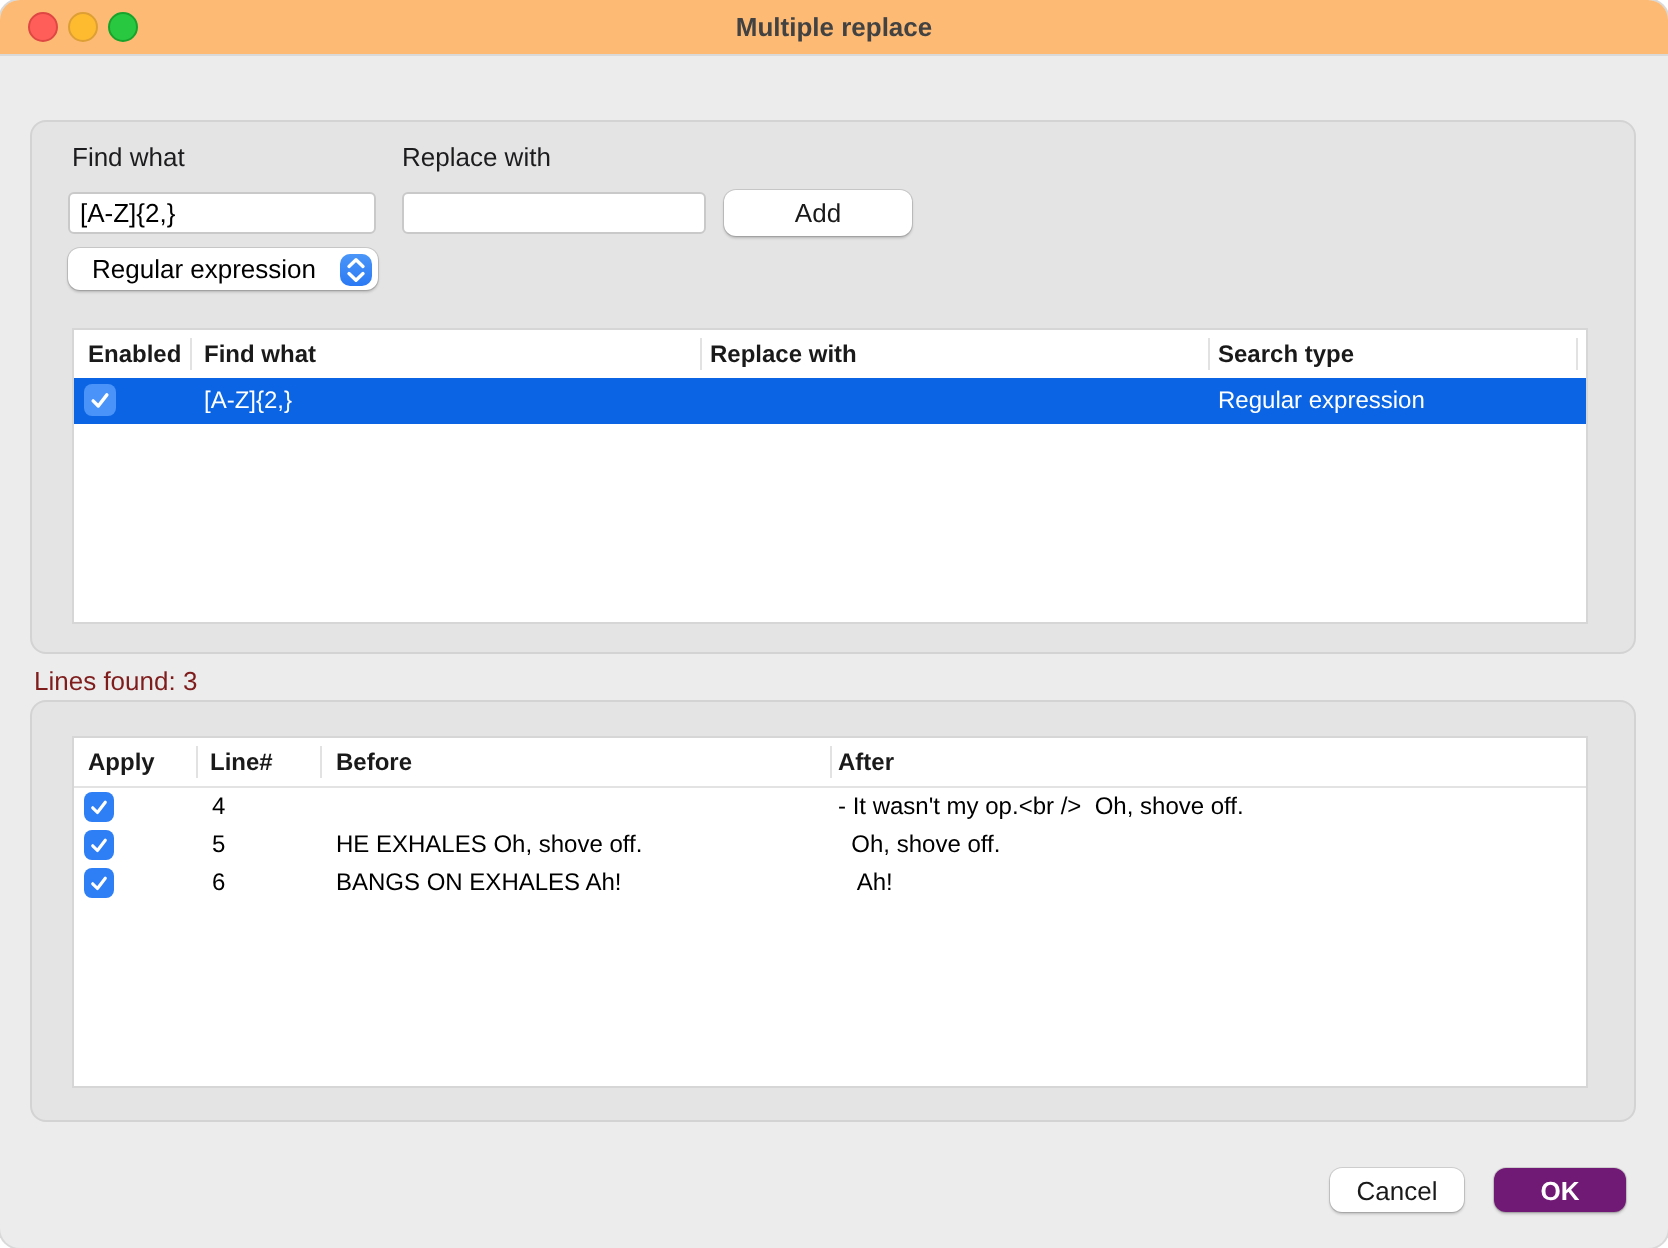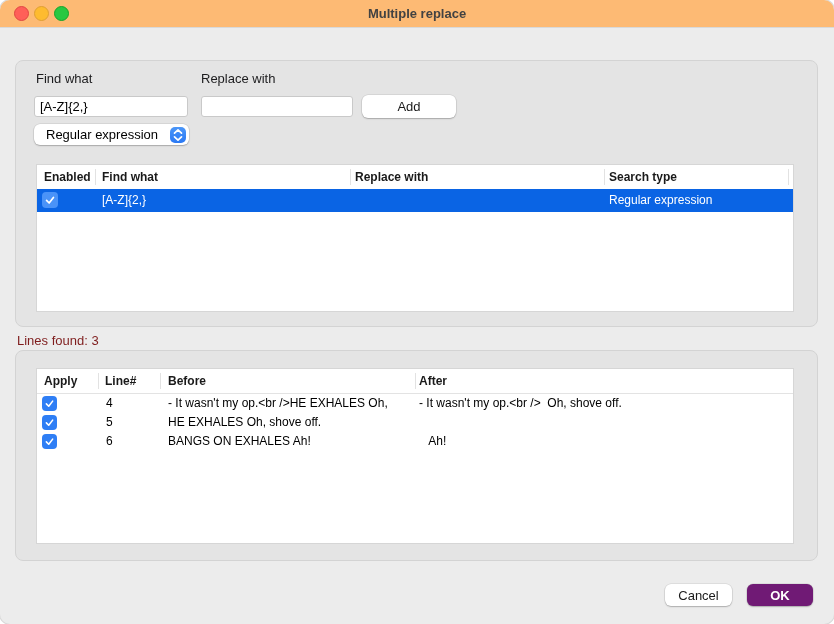--- a/index.html
+++ b/index.html
@@ -110,32 +110,32 @@
         <span class="colsep" style="left:378px;"></span>
       </div>
 
       <div class="row res-row" style="top:25px;">
         <span class="cb" style="left:5px;top:2px;width:15px;height:15px;">
           <svg width="11" height="11" viewBox="0 0 14 14">
               <path d="M3 7.5 L6 10.5 L11 4" stroke="#fff" stroke-width="2" fill="none" stroke-linecap="round" stroke-linejoin="round"></path>
             </svg>
         </span>
         <span class="cell" style="left:69px;">4</span>
-        <span class="cell" style="left:131px;width:246px;">- It wasn't my op.&lt;br /&gt;HE EXHALES Oh,</span>
         <span class="cell" style="left:382px;width:370px;">- It wasn't my op.&lt;br /&gt;  Oh, shove off.</span>
       </div>
 
       <div class="row res-row" style="top:44px;">
         <span class="cb" style="left:5px;top:2px;width:15px;height:15px;">
           <svg width="11" height="11" viewBox="0 0 14 14">
               <path d="M3 7.5 L6 10.5 L11 4" stroke="#fff" stroke-width="2" fill="none" stroke-linecap="round" stroke-linejoin="round"></path>
             </svg>
         </span>
         <span class="cell" style="left:69px;">5</span>
         <span class="cell" style="left:131px;width:246px;">HE EXHALES Oh, shove off.</span>
+        <span class="cell" style="left:382px;width:370px;">  Oh, shove off.</span>
       </div>
 
       <div class="row res-row" style="top:63px;">
         <span class="cb" style="left:5px;top:2px;width:15px;height:15px;">
           <svg width="11" height="11" viewBox="0 0 14 14">
               <path d="M3 7.5 L6 10.5 L11 4" stroke="#fff" stroke-width="2" fill="none" stroke-linecap="round" stroke-linejoin="round"></path>
             </svg>
         </span>
         <span class="cell" style="left:69px;">6</span>
         <span class="cell" style="left:131px;width:246px;">BANGS ON EXHALES Ah!</span>

